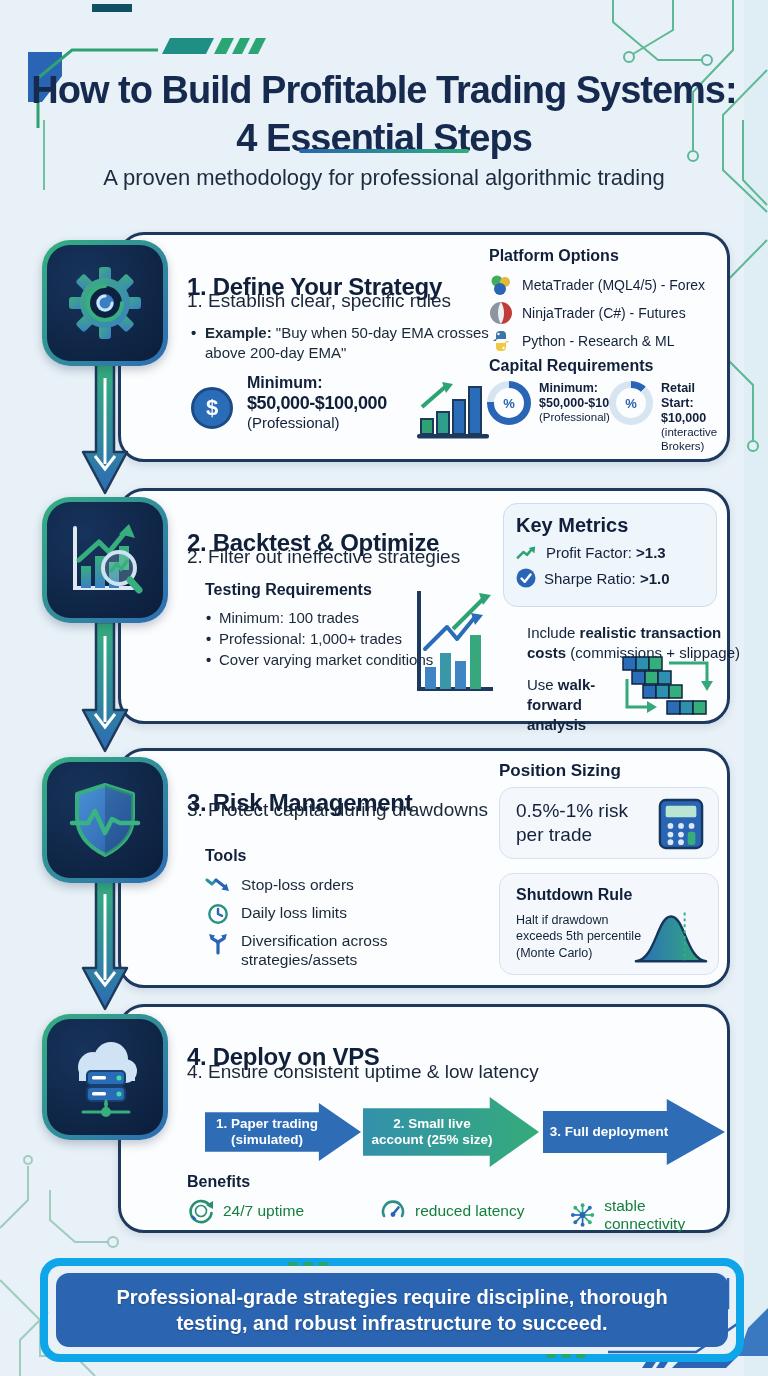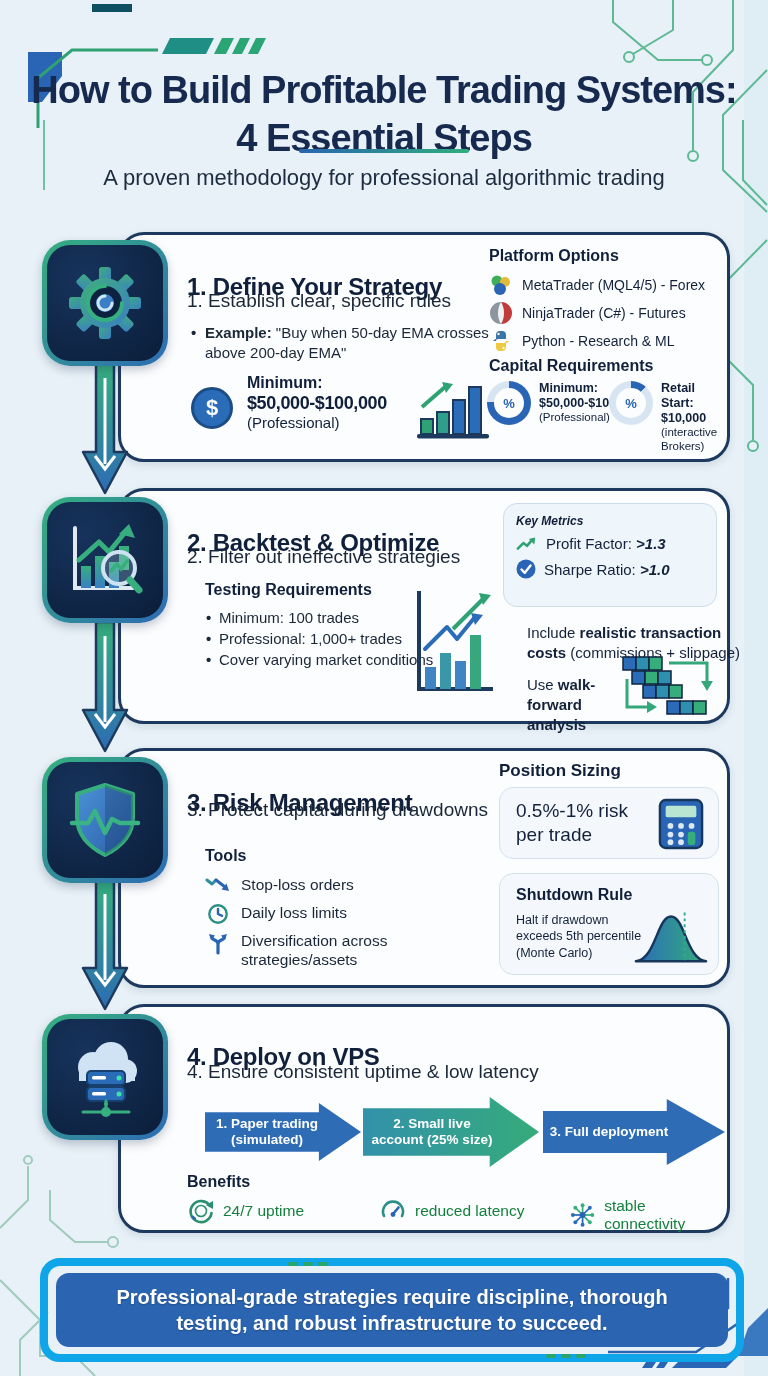--- a/index.html
+++ b/index.html
@@ -17,21 +17,21 @@
   .tile{position:absolute;left:42px;width:126px;height:126px;border-radius:28px;padding:5px;box-sizing:border-box;background:linear-gradient(135deg,#35b07f,#2d6bb4);box-shadow:0 4px 10px rgba(20,40,70,.25);z-index:3;}
   .tile-inner{width:100%;height:100%;border-radius:23px;background:radial-gradient(circle at 32% 28%,#17335c,#0b1e3a);display:grid;place-items:center;}
   .connector{position:absolute;left:77px;width:56px;z-index:2;}
 
   
   .card{position:absolute;left:118px;width:612px;background:#fcfdfe;border:3px solid #1d3a5e;border-radius:26px;box-sizing:border-box;z-index:1;box-shadow:0 3px 8px rgba(20,40,70,.12);}
   .card *{box-sizing:border-box;}
   .card-title{position:absolute;font-size:24px;font-weight:800;letter-spacing:-.3px;color:#101f3a;}
   .card-sub{position:absolute;font-size:19px;color:#1a2738;}
   .col-head{position:absolute;font-size:16px;font-weight:800;color:#101f3a;}
-  .small-head{font-size:12px;font-weight:800;color:#101f3a;font-style:italic;}
+  .small-head{font-size:20px;font-weight:800;color:#101f3a;}
 
   
   .bullet{position:absolute;left:84px;top:88px;width:300px;font-size:15px;line-height:1.35;color:#1a2738;}
   .bullet::before{content:"•";position:absolute;left:-14px;font-weight:700;}
   .dollar-badge{position:absolute;left:70px;top:152px;width:42px;height:42px;border-radius:50%;background:#2a6cb8;border:3px solid #1c4c86;color:#fff;display:grid;place-items:center;font-weight:800;font-size:22px;}
   .minblock{position:absolute;left:126px;top:138px;width:165px;line-height:1.22;color:#101f3a;}
   .minblock .l1{font-weight:800;font-size:16px;}
   .minblock .l2{font-weight:800;font-size:18px;letter-spacing:-.4px;}
   .minblock .l3{font-size:15px;}
   .plat-row{position:absolute;left:368px;display:flex;align-items:center;gap:9px;font-size:14px;color:#13213a;}
@@ -42,21 +42,21 @@
   .cap-text{font-size:12.5px;line-height:1.2;color:#101f3a;}
   .cap-text .b{font-weight:800;}
   .cap-text .n{font-size:11.5px;font-weight:400;}
 
   
   .t-bullets{position:absolute;left:98px;top:116px;width:215px;font-size:15px;line-height:1.4;color:#1a2738;}
   .t-bullets div{position:relative;}
   .t-bullets div::before{content:"•";position:absolute;left:-13px;font-weight:700;}
   .metrics-box{position:absolute;left:382px;top:12px;width:214px;height:104px;background:#eef5fb;border:1.5px solid #ccdded;border-radius:14px;padding:10px 12px;}
   .metric-row{display:flex;align-items:center;gap:8px;margin-top:7px;font-size:15px;color:#13213a;}
-  .metric-row b{font-weight:800;font-style:italic;}
+  .metric-row b{font-weight:800;}
   .note{position:absolute;font-size:15px;line-height:1.33;color:#13213a;margin-left:24px;}
   .note b{font-weight:800;}
 
   
   .tool-row{position:absolute;left:84px;display:flex;align-items:flex-start;gap:10px;font-size:15.5px;color:#1a2738;line-height:1.25;}
   .tool-row .ticon{flex:0 0 26px;display:grid;place-items:center;}
   .panel{position:absolute;background:#f4f8fc;border:1.5px solid #d5e2ee;border-radius:14px;padding-left:23px;}
   .risk-text{position:absolute;left:16px;top:11px;width:130px;font-size:19px;line-height:1.25;color:#13213a;}
   .sd-head{position:absolute;left:16px;top:12px;font-size:16px;font-weight:800;color:#101f3a;}
   .sd-text{position:absolute;left:16px;top:38px;width:128px;font-size:12.5px;line-height:1.3;color:#13213a;}

